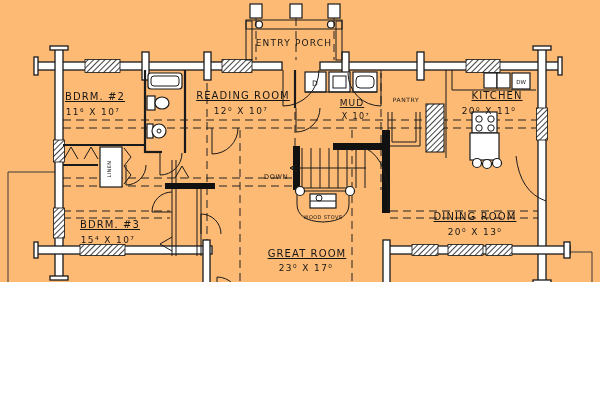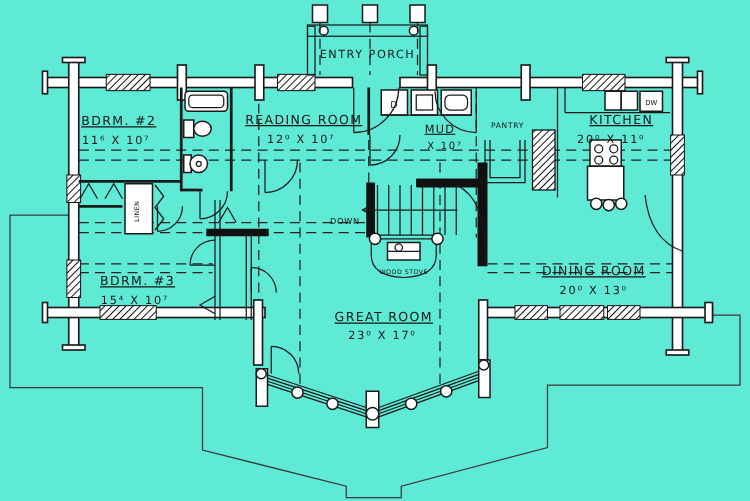--- a/index.html
+++ b/index.html
@@ -1,16 +1,16 @@
 <!DOCTYPE html>
 <html><head>
 <meta charset="utf-8">
 <style>
   html,body{margin:0;padding:0;background:#ffffff;}
-  .sheet{position:relative;width:600px;height:401px;background:#5eead4;overflow:hidden;}
+  .sheet{position:relative;width:600px;height:282px;background:#fdba74;overflow:hidden;}
   svg{display:block;}
   svg text{font-family:"DejaVu Sans","Liberation Sans",sans-serif;fill:#161616;}
   .rn{font-size:10px;letter-spacing:1.1px;text-decoration:underline;}
   .rd{font-size:9px;letter-spacing:1.4px;}
   .sm{font-size:6.5px;letter-spacing:0.6px;}
   .tiny{font-size:5px;letter-spacing:0.4px;}
   .porch{font-size:9px;letter-spacing:1.2px;}
   .wall{fill:#ffffff;stroke:#1a1a1a;stroke-width:1.3;}
   .solid{stroke:#1a1a1a;stroke-width:2.2;fill:none;}
   .thin{stroke:#1a1a1a;stroke-width:1;fill:none;}

